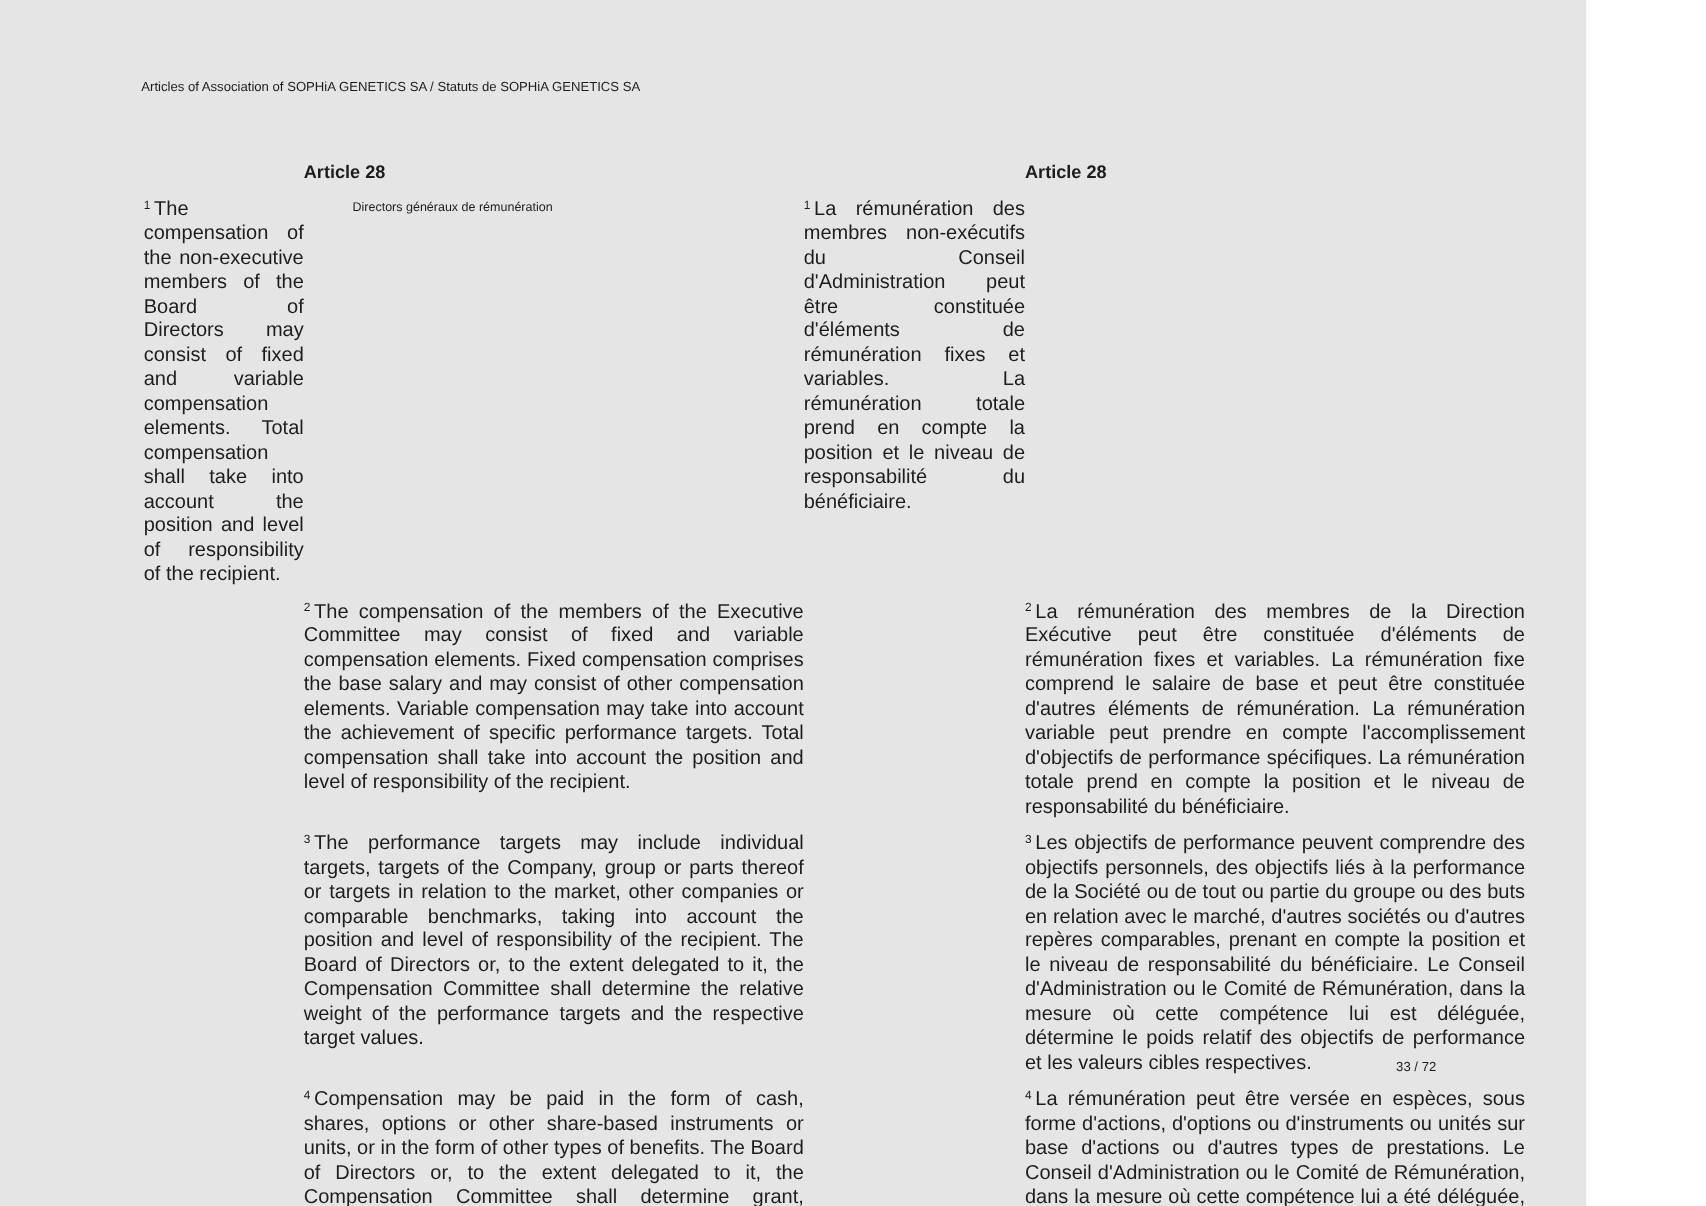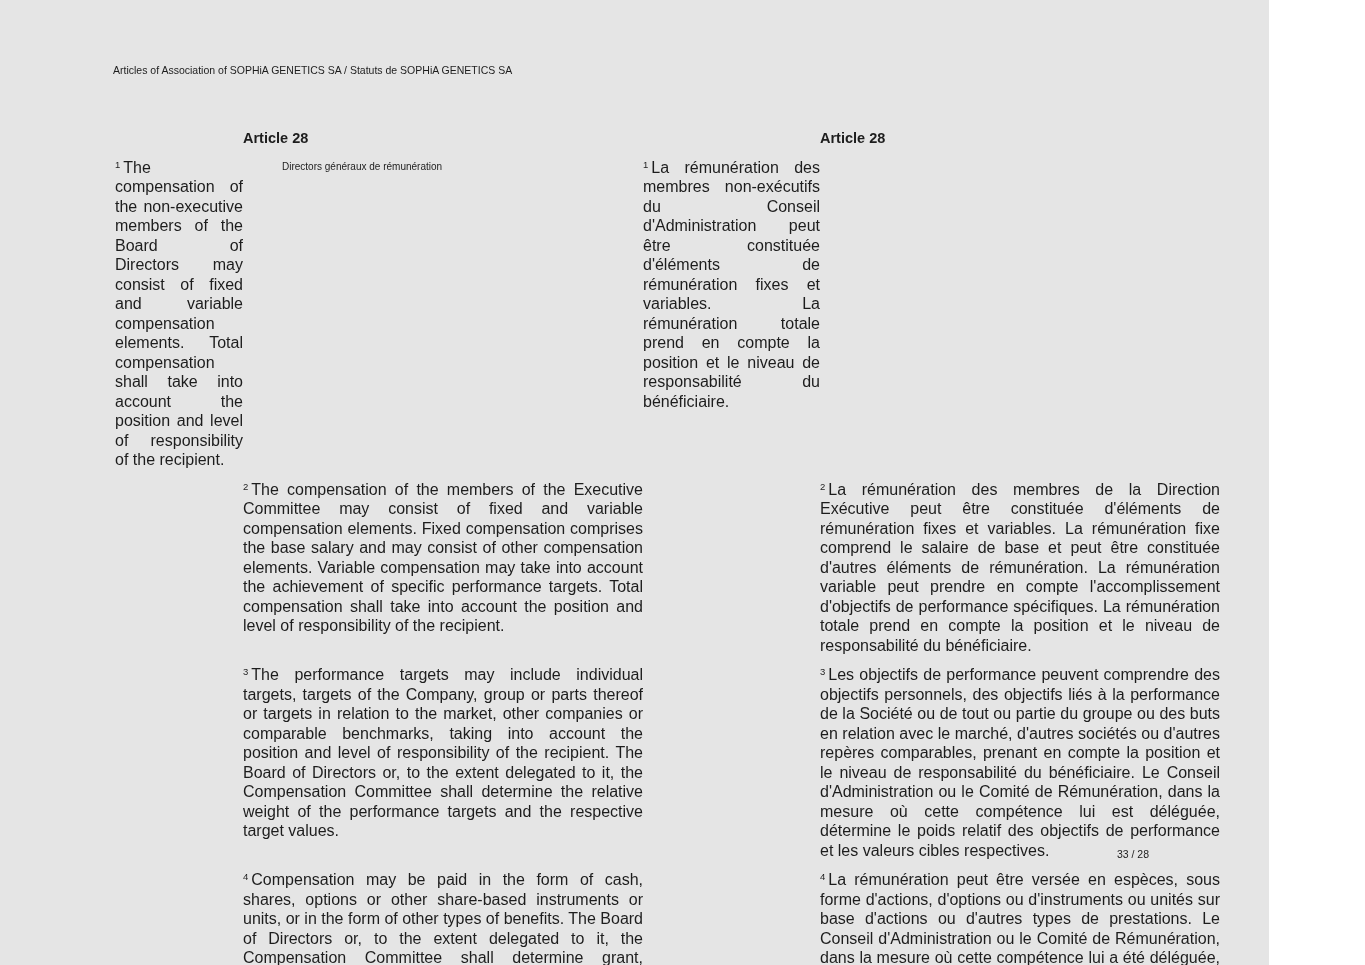--- a/index.html
+++ b/index.html
@@ -160,15 +160,15 @@
       <span class="margin-label mk-fr"></span>
     </div>
     <div class="cell ct-fr">
       <p class="para">
         <sup class="pnum">4</sup><span class="runs">La rémunération peut être versée en espèces, sous forme d'actions, d'options ou d'instruments ou unités sur base d'actions ou d'autres types de prestations. Le Conseil d'Administration ou le Comité de Rémunération, dans la mesure où cette compétence lui a été déléguée, détermine les conditions et périodes d'octroi, d'acquisition (<i>vesting</i>), d'exercice, de restriction et de péremption. Ils peuvent en particulier prévoir la continuation, l'accélération ou la suppression des conditions ou périodes d'acquisition (<i>vesting</i>),</span>
       </p>
     </div>
   </div>
 </div>
 
-  <div class="page-number">33 / 28</div>
+  <div class="page-number">33 / 72</div>
 
 </div>
 
 </body></html>

